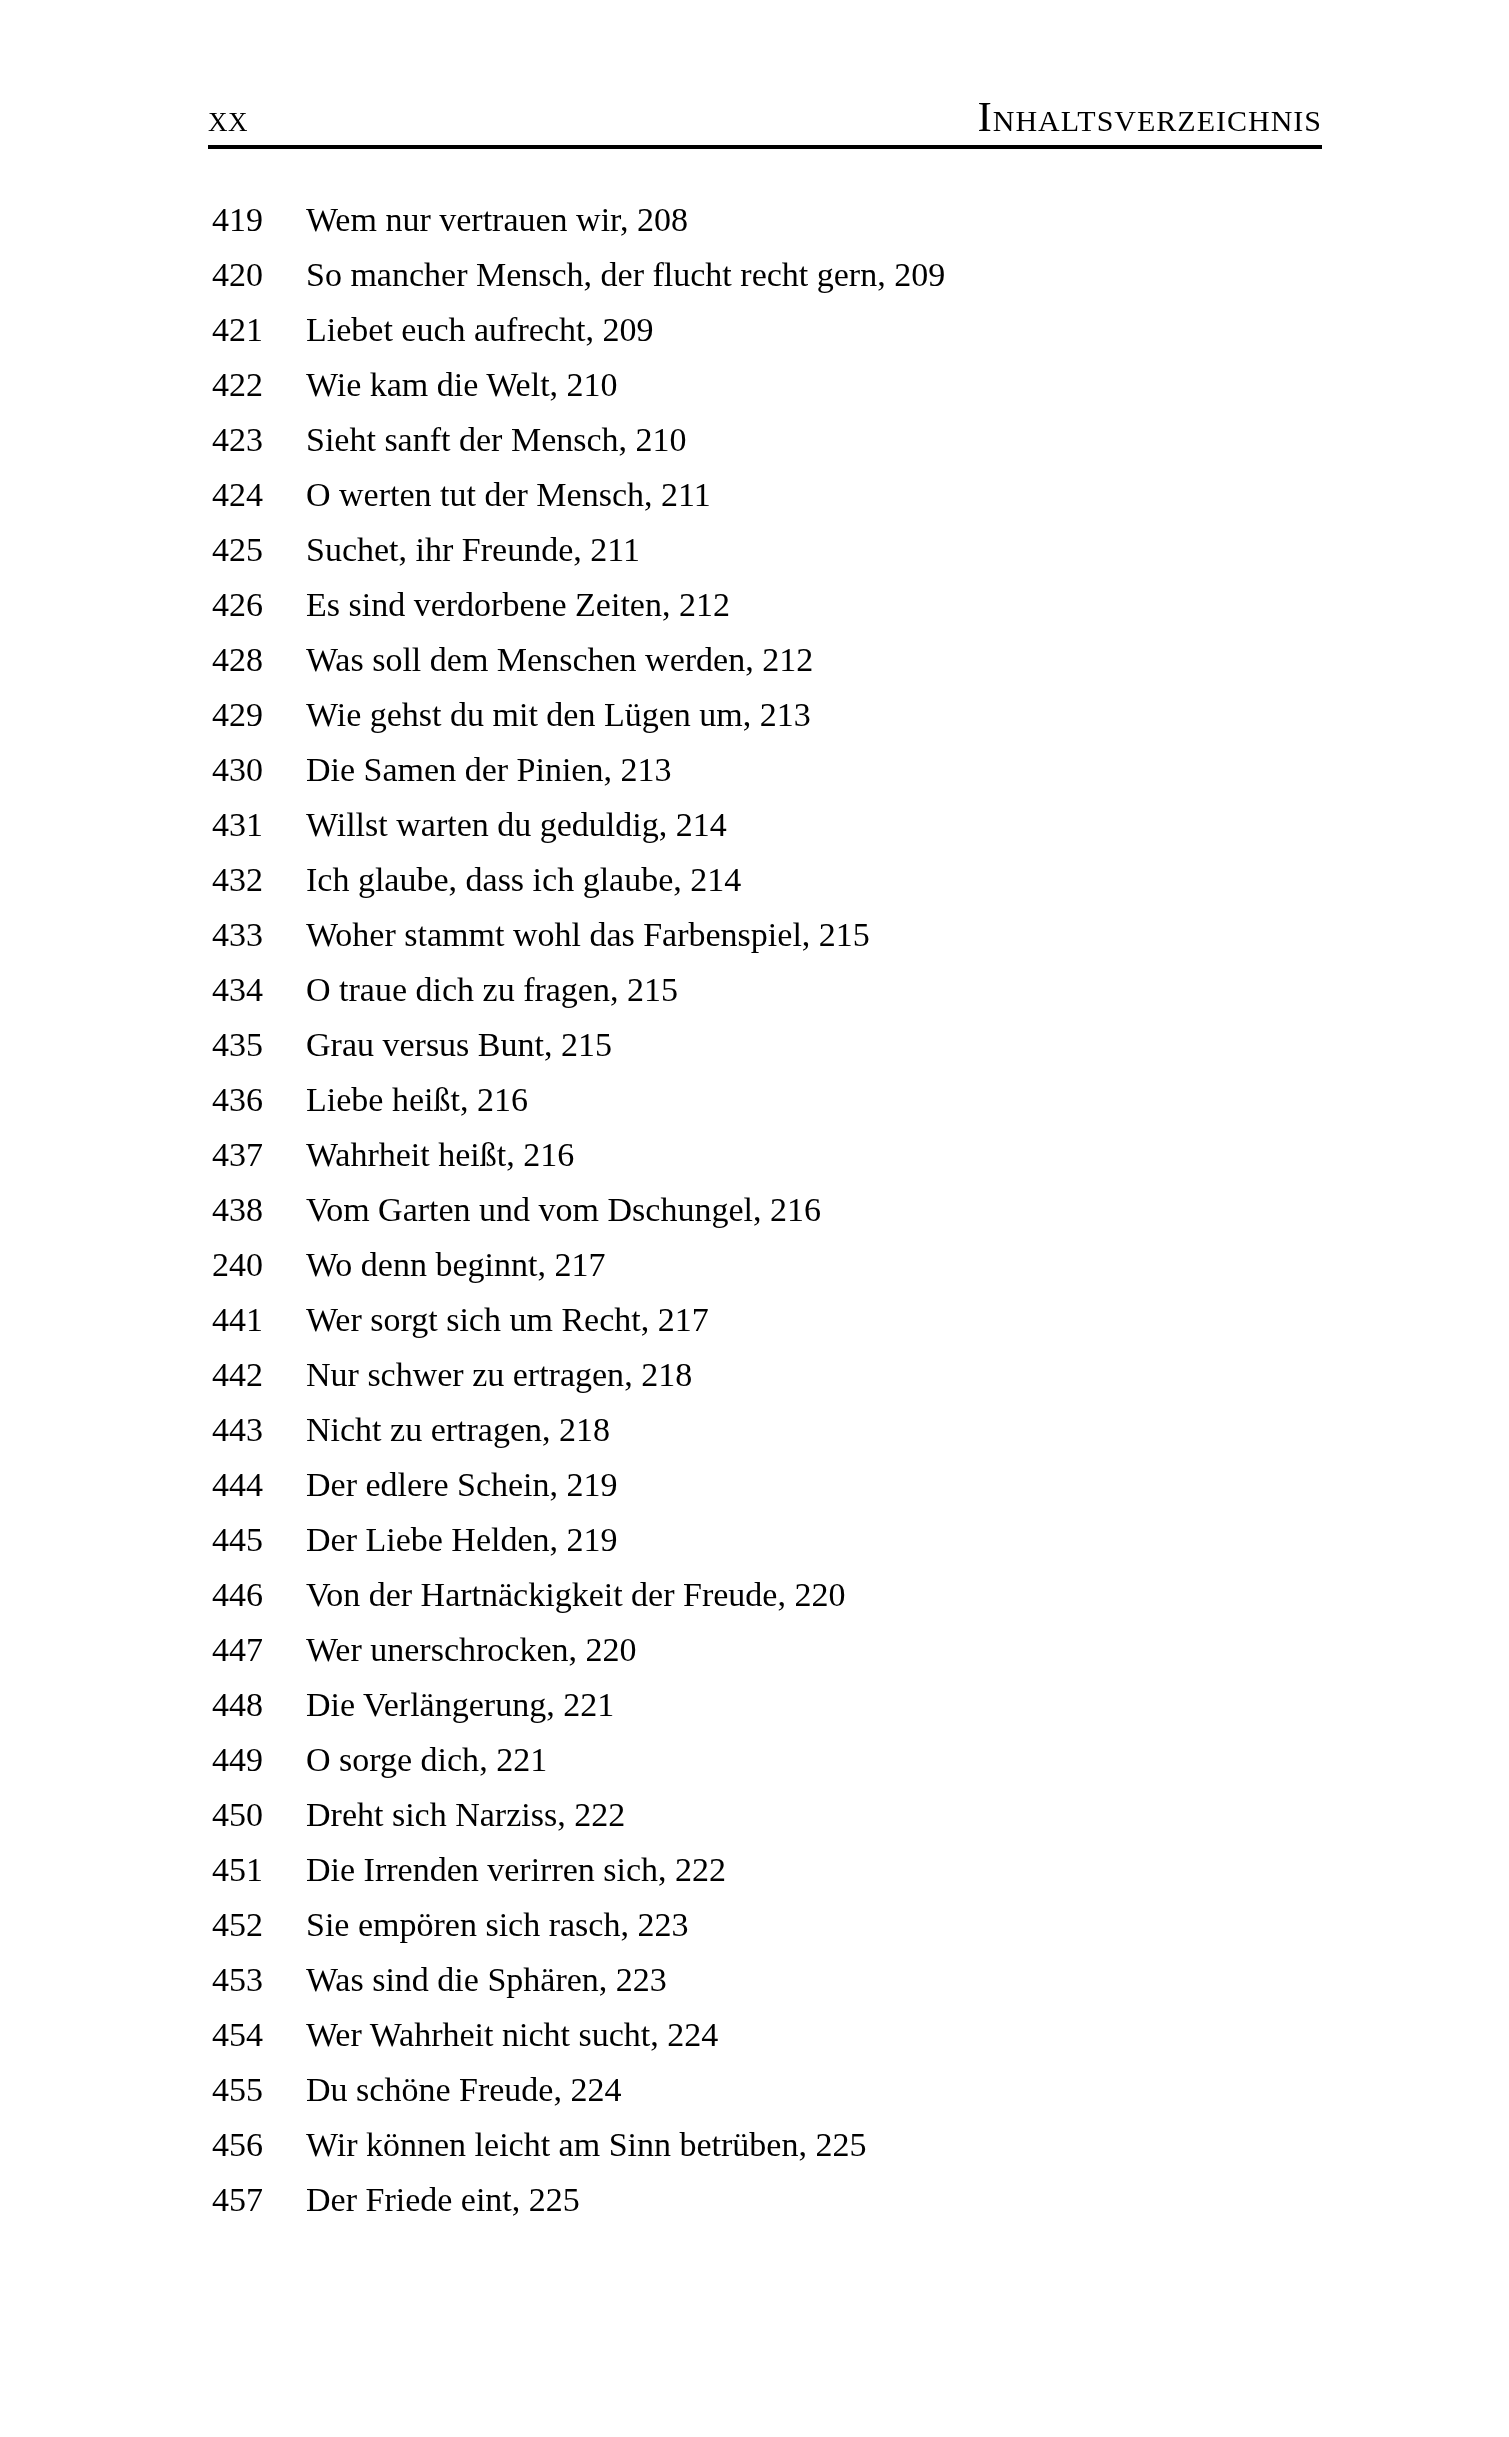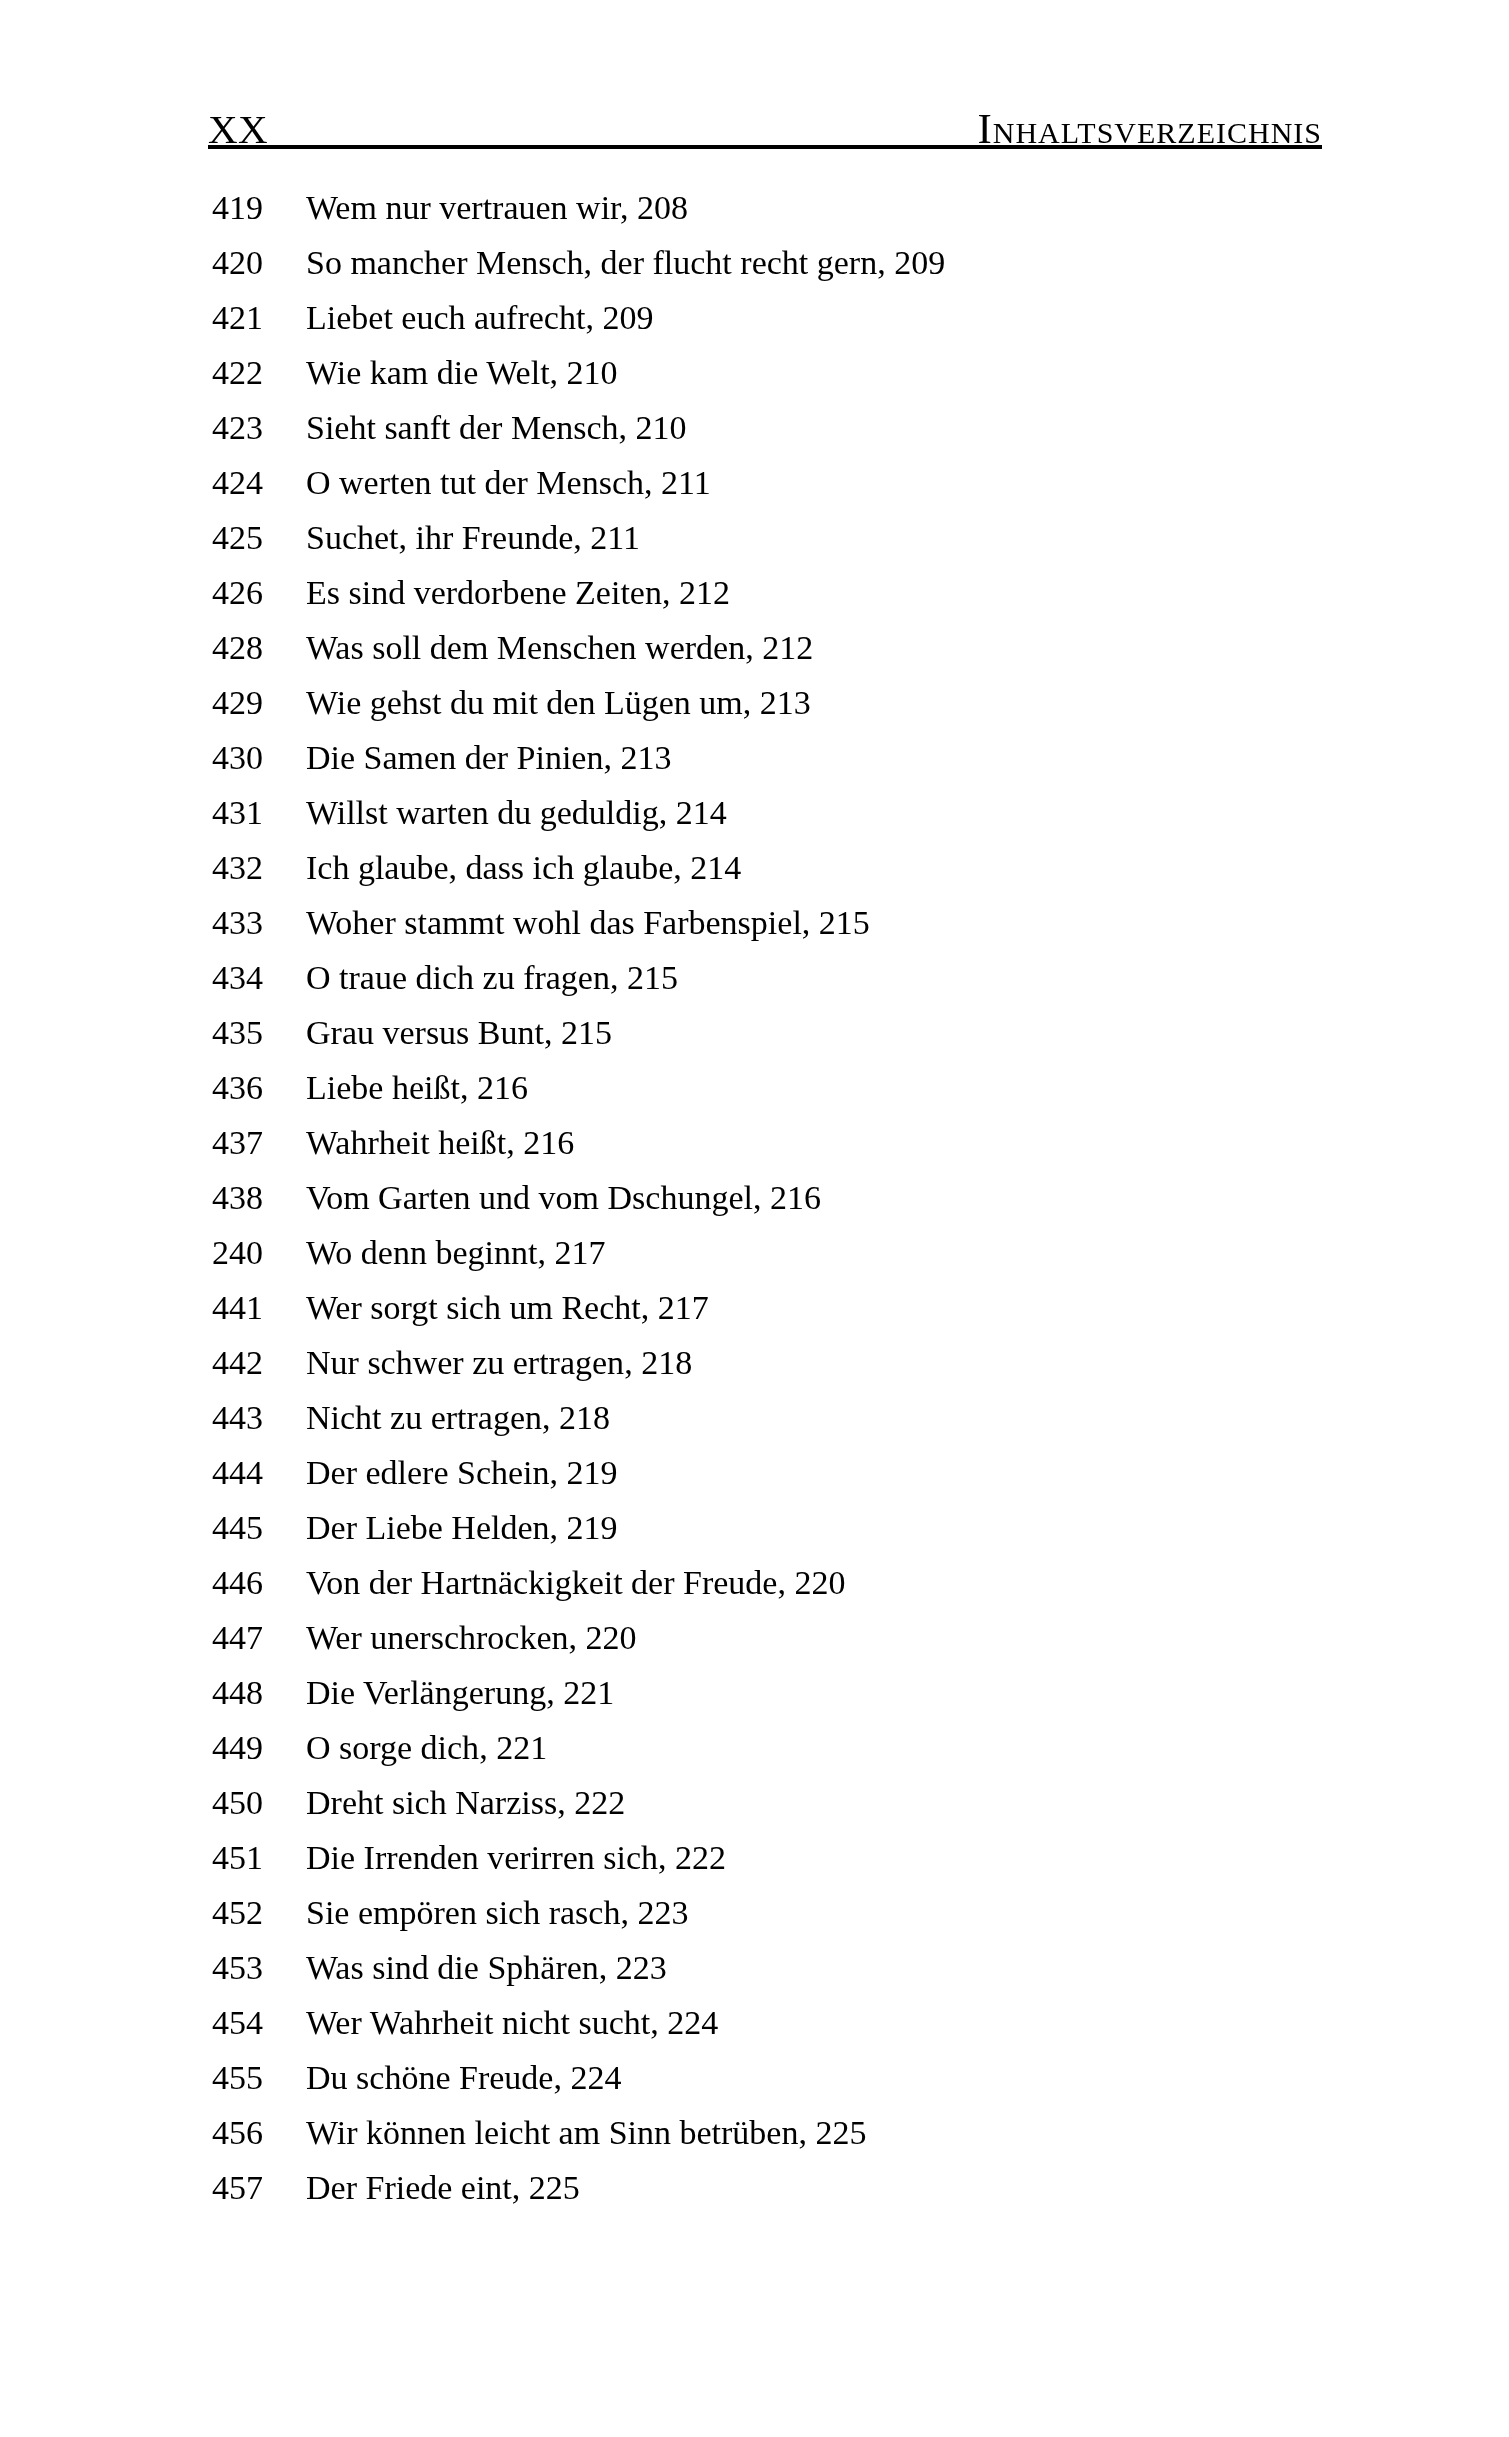--- a/index.html
+++ b/index.html
@@ -23,41 +23,41 @@
     width: 1114px;
     top: 95px;
     height: 49px;
     display: flex;
     justify-content: space-between;
     align-items: baseline;
     line-height: 1;
   }
   .folio {
     font-variant: small-caps;
-    font-size: 58px;
+    font-size: 38px;
     letter-spacing: 0.5px;
   }
   .head-title {
     font-variant: small-caps;
     font-size: 43px;
     letter-spacing: 1px;
   }
   .head-rule {
     position: absolute;
     left: 208px;
     top: 145px;
     width: 1114px;
     height: 4.4px;
     background: #000000;
   }
   
   .toc-list {
     position: absolute;
     left: 212px;
-    top: 180px;
+    top: 192px;
     margin: 0;
     padding: 0;
     list-style: none;
     width: 1111px;
   }
   .toc-entry {
     height: 55px;
     line-height: 55px;
     font-size: 34px;
     white-space: nowrap;

